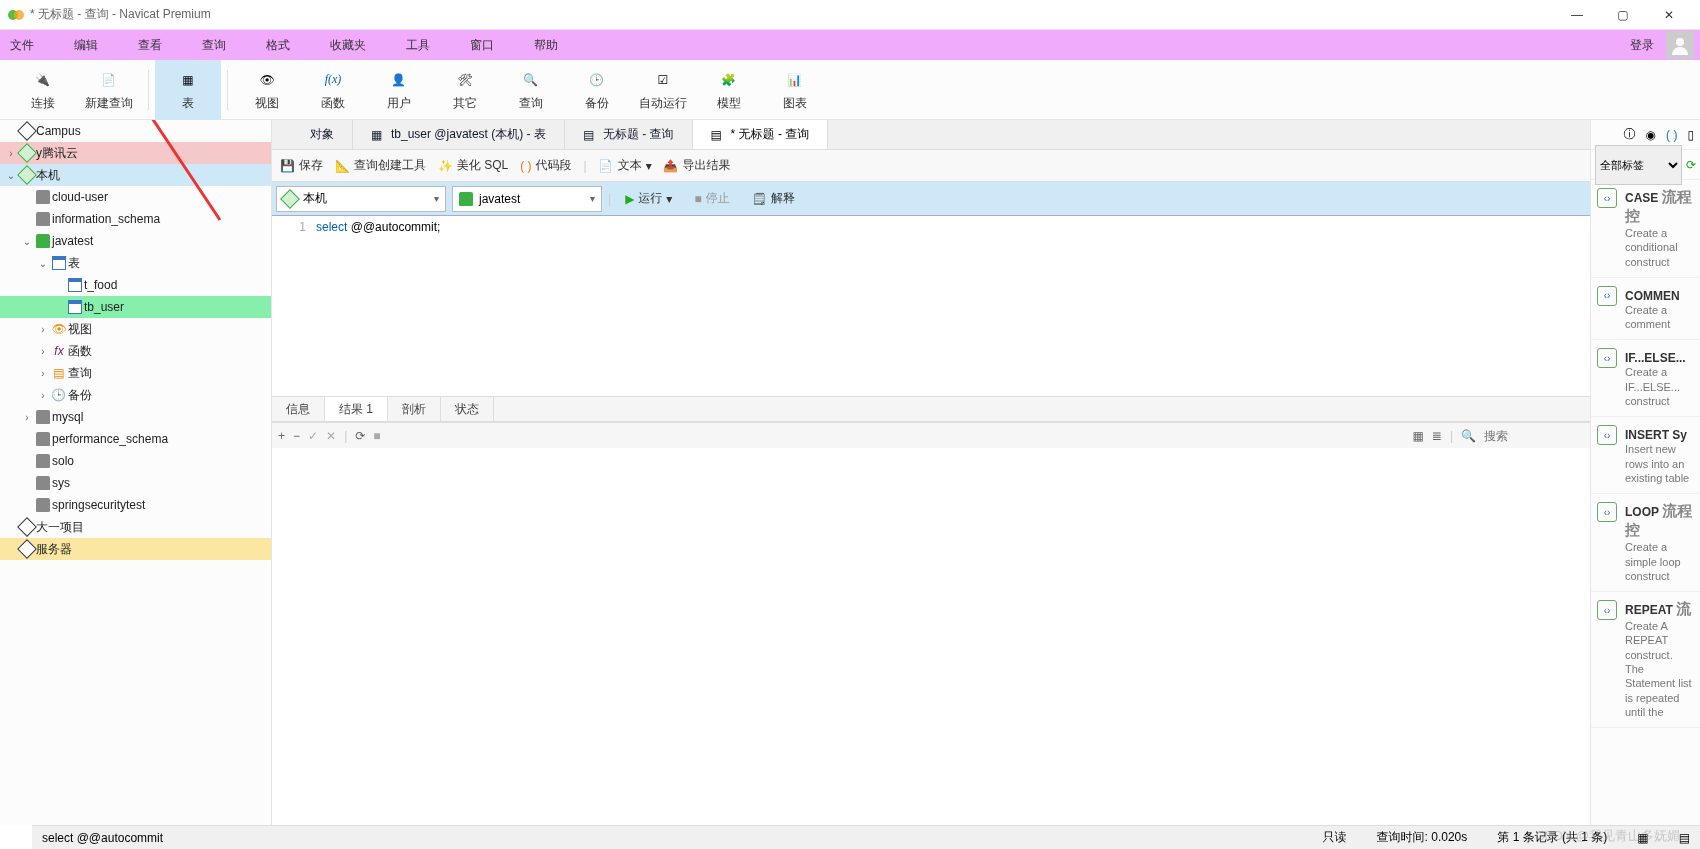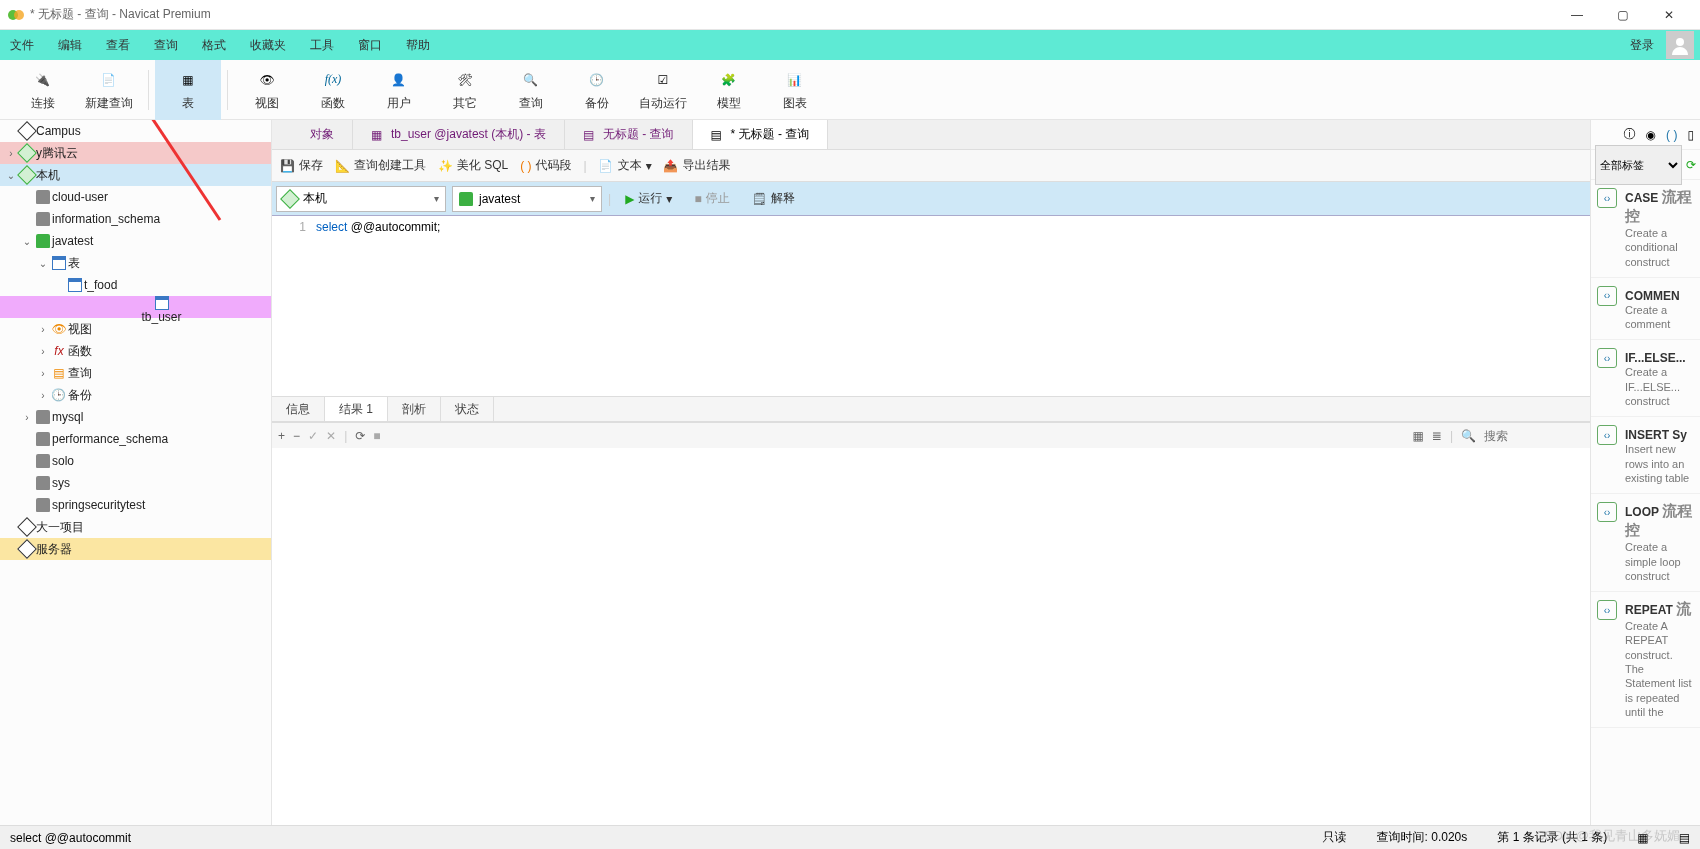--- a/index.html
+++ b/index.html
@@ -2,21 +2,21 @@
 <html><head>
 <meta charset="utf-8">
 <style>
 * { margin:0; padding:0; box-sizing:border-box; font-family:"Microsoft YaHei","Segoe UI",sans-serif; font-size:12px; }
 body { width:1700px; height:849px; background:#fff; overflow:hidden; position:relative; display:flex; flex-direction:column; }
 .titlebar { height:30px; background:#fff; display:flex; align-items:center; padding:0 8px; border-bottom:1px solid #e5e5e5; }
 .titlebar .logo { width:16px; height:16px; margin-right:6px; }
 .titlebar .title { color:#666; font-size:12px; }
 .titlebar .spacer { flex:1; }
 .winbtn { width:46px; height:30px; display:flex; align-items:center; justify-content:center; color:#333; cursor:pointer; }
-.menubar { height:30px; background:#5eead4; display:flex; align-items:center; padding:0 6px; gap:16px; }
+.menubar { height:30px; background:#f0abfc; display:flex; align-items:center; padding:0 6px; gap:32px; }
 .menubar .menuitem { color:#333; cursor:pointer; padding:0 4px; }
 .menubar .right { margin-left:auto; display:flex; align-items:center; gap:8px;}
 .avatar { width:28px; height:28px; background:#ccc; display:flex; align-items:center; justify-content:center; }
 .toolbar { height:60px; background:#fcfcfc; display:flex; align-items:center; border-bottom:1px solid #e5e5e5; padding-left:10px; }
 .toolbtn { width:66px; height:60px; display:flex; flex-direction:column; align-items:center; justify-content:center; gap:3px; cursor:pointer; }
 .toolbtn.active { background:#cfe8f7; }
 .toolbtn .icon { width:24px; height:24px; display:flex; align-items:center; justify-content:center; }
 .toolbtn .lbl { font-size:12px; color:#333; }
 .main { flex:1; display:flex; overflow:hidden; }
 .sidebar { width:272px; background:#fcfcfc; border-right:1px solid #e5e5e5; position:relative; }
@@ -24,30 +24,30 @@
 .tree-row .arrow { width:14px; text-align:center; color:#666; font-size:10px;}
 .tree-row .ic { width:18px; display:flex; align-items:center; justify-content:center; }
 .tree-row .txt { color:#222; white-space:nowrap; }
 .tree-row.depth0 { padding-left:4px; }
 .tree-row.depth1 { padding-left:20px; }
 .tree-row.depth2 { padding-left:36px; }
 .tree-row.depth3 { padding-left:52px; }
 .tree-row.highlight-red { background:#f5c9c9; }
 .tree-row.highlight-blue { background:#cfe8f7; }
 .tree-row.highlight-yellow { background:#fbe6a2; }
-.tree-row.sel { background:#f0abfc;flex-direction:column; }
+.tree-row.sel { background:#86efac; }
 .db-ic { width:14px; height:12px; background:#888; border-radius:2px 2px 1px 1px; position:relative; }
 .db-ic.green { background:#3cb043; }
 .tb-ic { width:14px; height:12px; background:#fff; border:1px solid #3a78c4; position:relative; }
 .tb-ic:before { content:""; position:absolute; top:0; left:0; right:0; height:3px; background:#3a78c4;}
 .srv-ic { width:12px; height:12px; background:#fff; border:1px solid #333; transform:rotate(45deg); }
 .srv-ic.grn { background:#d3f0d3; border-color:#3cb043;}
 .center { flex:1; display:flex; flex-direction:column; position:relative; }
 .tabs { height:30px; background:#f0f0f0; display:flex; align-items:stretch; border-bottom:1px solid #ddd; }
-.tab { padding:0 18px; display:flex; align-items:center; gap:6px; color:#701a75; border-right:1px solid #ddd; cursor:pointer;}
+.tab { padding:0 18px; display:flex; align-items:center; gap:6px; color:#0f172a; border-right:1px solid #ddd; cursor:pointer;}
 .tab.active { background:#fff; color:#000; }
 .tab .ic { width:14px; height:14px; }
 .querybar { height:32px; background:#f8f8f8; display:flex; align-items:center; gap:12px; padding:0 8px; border-bottom:1px solid #ddd; }
 .qbtn { display:flex; align-items:center; gap:4px; color:#333; cursor:pointer;}
 .connbar { height:34px; background:#cfe8f7; display:flex; align-items:center; gap:6px; padding:0 4px; border-bottom:1px solid #aac; }
 .combo { height:26px; background:#fff; border:1px solid #bbb; display:flex; align-items:center; padding:0 6px; gap:6px; min-width:170px; }
 .combo .arrdn { margin-left:auto; font-size:10px; color:#666; }
 .runbtn { display:flex; align-items:center; gap:4px; color:#333; padding:0 8px;}
 .editor { flex:0 0 180px; background:#fff; display:flex; font-family:Consolas,monospace; font-size:14px; padding-top:4px;}
 .gutter { width:44px; text-align:right; padding-right:10px; color:#aaa; }
@@ -55,21 +55,21 @@
 .code .kw { color:#0060c0; }
 .restabs { height:26px; background:#f5f5f5; display:flex; border-top:1px solid #ddd; border-bottom:1px solid #ddd;}
 .restab { padding:0 14px; display:flex; align-items:center; color:#444; cursor:pointer; border-right:1px solid #ddd;}
 .restab.active { background:#fff; }
 .results { flex:1; background:#fff; overflow:auto;}
 .grid { border-collapse:collapse; }
 .grid th { background:#e9f3fb; border:1px solid #ccc; padding:2px 24px 2px 10px; font-weight:normal; color:#333; text-align:left;}
 .grid td { border:1px solid #ddd; padding:2px 10px; text-align:right;}
 .rowptr { width:16px; border-right:1px solid #ddd; border-bottom:1px solid #ddd; text-align:center;}
 .bottombar { height:26px; background:#f6f6f6; border-top:1px solid #ddd; display:flex; align-items:center; padding:0 6px; gap:8px; color:#666;}
-.statusbar { height:24px; background:#f0f0f0; border-top:1px solid #ddd; display:flex; align-items:center; padding:0 10px; gap:30px;}
+.statusbar { height:24px; background:#f0f0f0; border-top:1px solid #ddd; display:flex; align-items:center; padding:0 10px; gap:30px;margin-left:32px;}
 .statusbar .sp { flex:1;}
 .rightpanel { width:110px; border-left:1px solid #e5e5e5; display:flex; flex-direction:column; background:#fcfcfc;}
 .rp-icons { height:30px; display:flex; align-items:center; justify-content:flex-end; gap:10px; padding:0 6px; border-bottom:1px solid #eee;}
 .rp-filter { height:30px; display:flex; align-items:center; padding:4px; gap:4px; border-bottom:1px solid #eee;}
 .rp-filter select{ flex:1; height:40px; border:1px solid #ccc; font-size:11px;}
 .snips { flex:1; overflow:auto;}
 .snip { display:flex; gap:8px; padding:8px 6px; border-bottom:1px solid #f0f0f0;}
 .snip .sic { width:20px; height:20px; border:1px solid #6a6; border-radius:3px; display:flex; align-items:center; justify-content:center; color:#27a; font-size:10px; flex-shrink:0;}
 .snip .stxt .t { font-weight:bold; color:#333;}
 .snip .stxt .sub { font-size:15px; color:#888;font-weight:bold;}
@@ -242,21 +242,21 @@
       <div class="tree-row depth2">
         <span class="arrow">›</span>
         <span class="ic">
           <span style="color:#e80">👁</span>
         </span>
         <span class="txt">视图</span>
       </div>
       <div class="tree-row depth2">
         <span class="arrow">›</span>
         <span class="ic">
-          <i style="color:#b91c1c;font-style:italic">fx</i>
+          <i style="color:#701a75;font-style:italic">fx</i>
         </span>
         <span class="txt">函数</span>
       </div>
       <div class="tree-row depth2">
         <span class="arrow">›</span>
         <span class="ic">
           <span style="color:#e80">▤</span>
         </span>
         <span class="txt">查询</span>
       </div>

